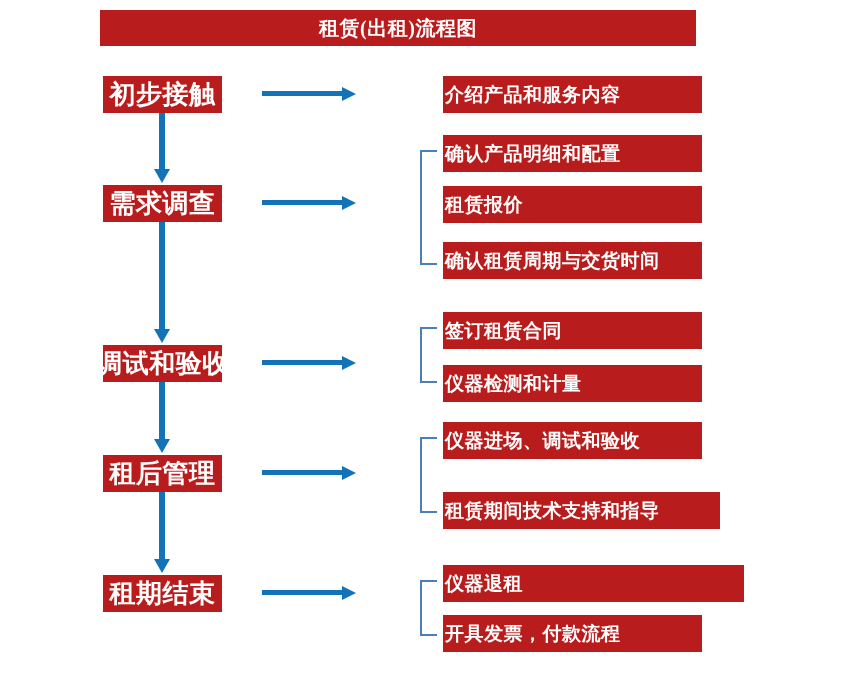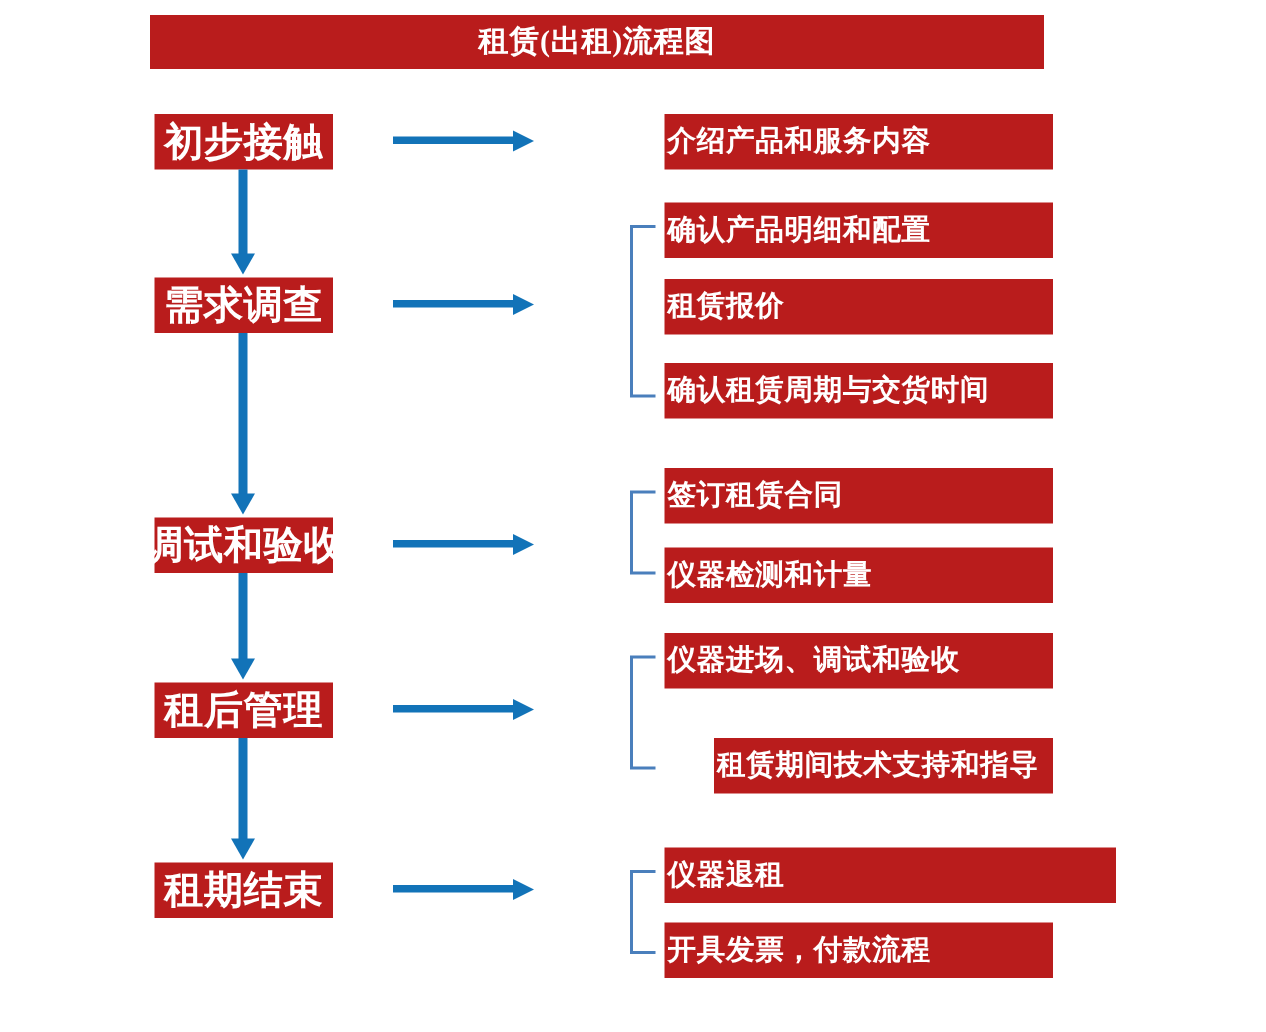--- a/index.html
+++ b/index.html
@@ -167,19 +167,19 @@
   <div class="box detail-box" style="left:443px; top:186px; width:259px; height:37px;">租赁报价</div>
 
   <div class="box detail-box" style="left:443px; top:242px; width:259px; height:37px;">确认租赁周期与交货时间</div>
 
   <div class="box detail-box" style="left:443px; top:312px; width:259px; height:37px;">签订租赁合同</div>
 
   <div class="box detail-box" style="left:443px; top:365px; width:259px; height:37px;">仪器检测和计量</div>
 
   <div class="box detail-box" style="left:443px; top:422px; width:259px; height:37px;">仪器进场、调试和验收</div>
 
-  <div class="box detail-box" style="left:443px; top:492px; width:226px; height:37px;margin-left:33px;">租赁期间技术支持和指导</div>
+  <div class="box detail-box" style="left:443px; top:492px; width:277px; height:37px;">租赁期间技术支持和指导</div>
 
   <div class="box detail-box" style="left:443px; top:565px; width:301px; height:37px;">仪器退租</div>
 
   <div class="box detail-box" style="left:443px; top:615px; width:259px; height:37px;">开具发票，付款流程</div>
 
 </div>
 
 </body></html>

